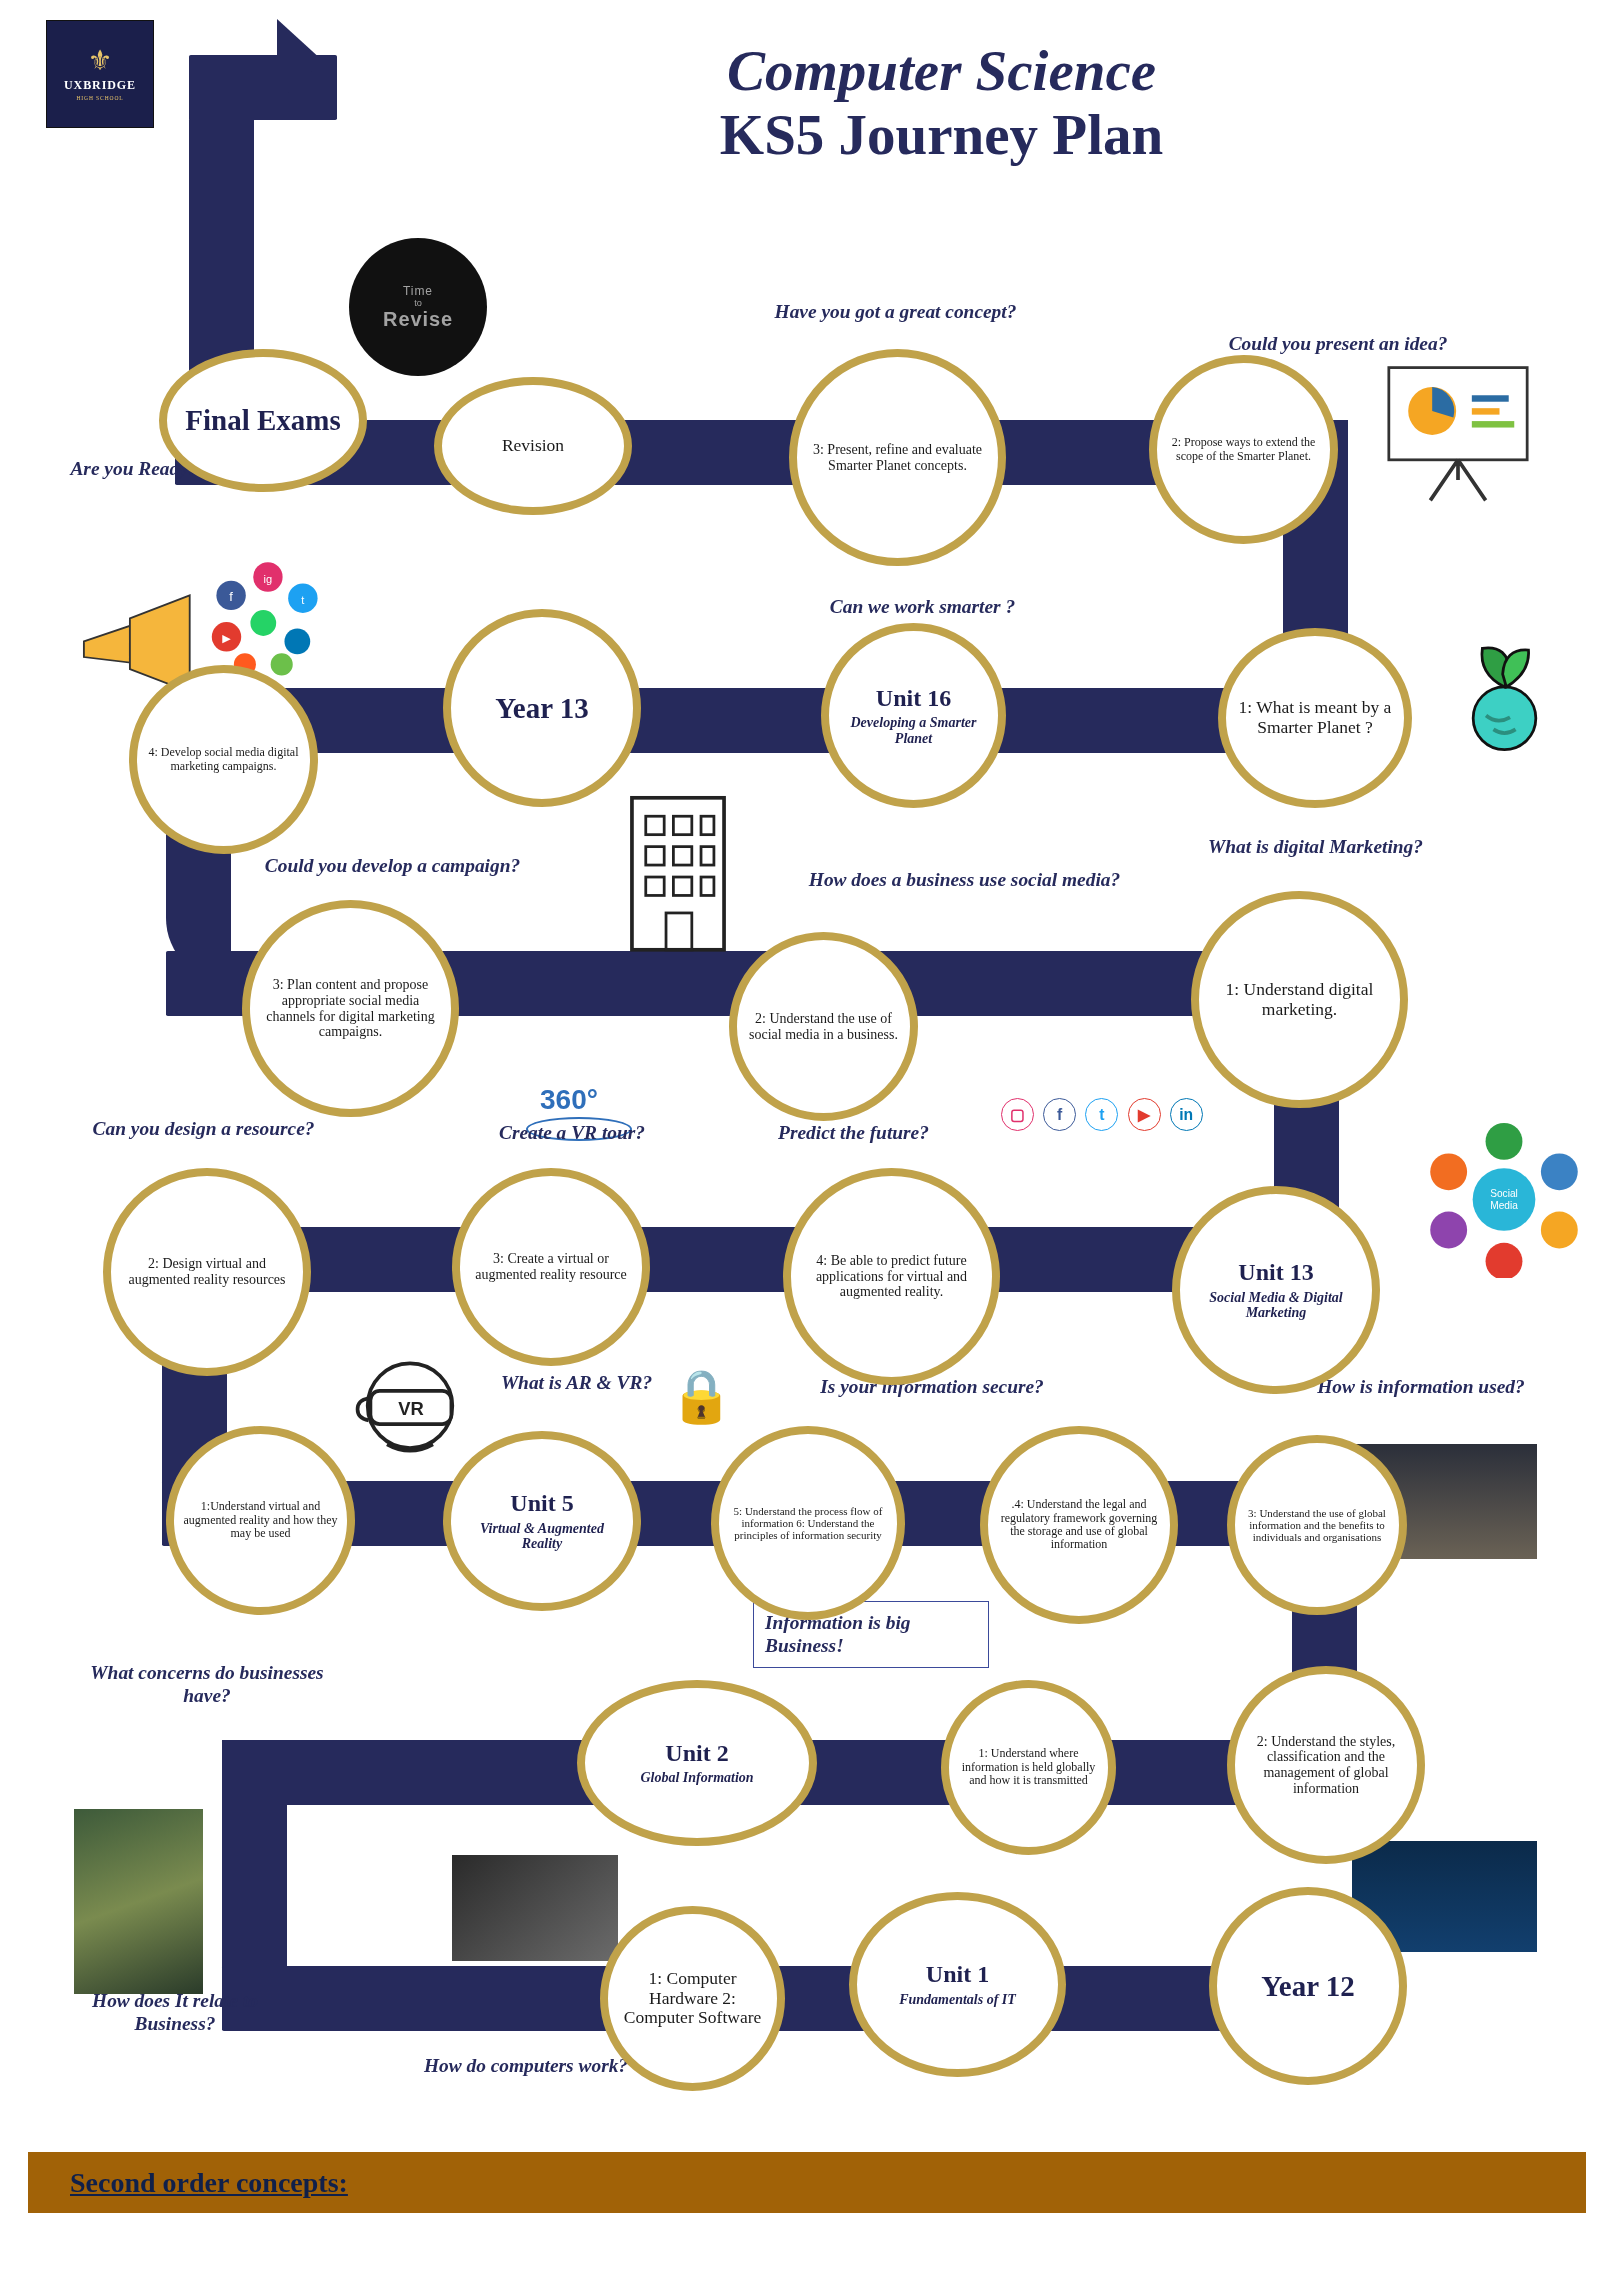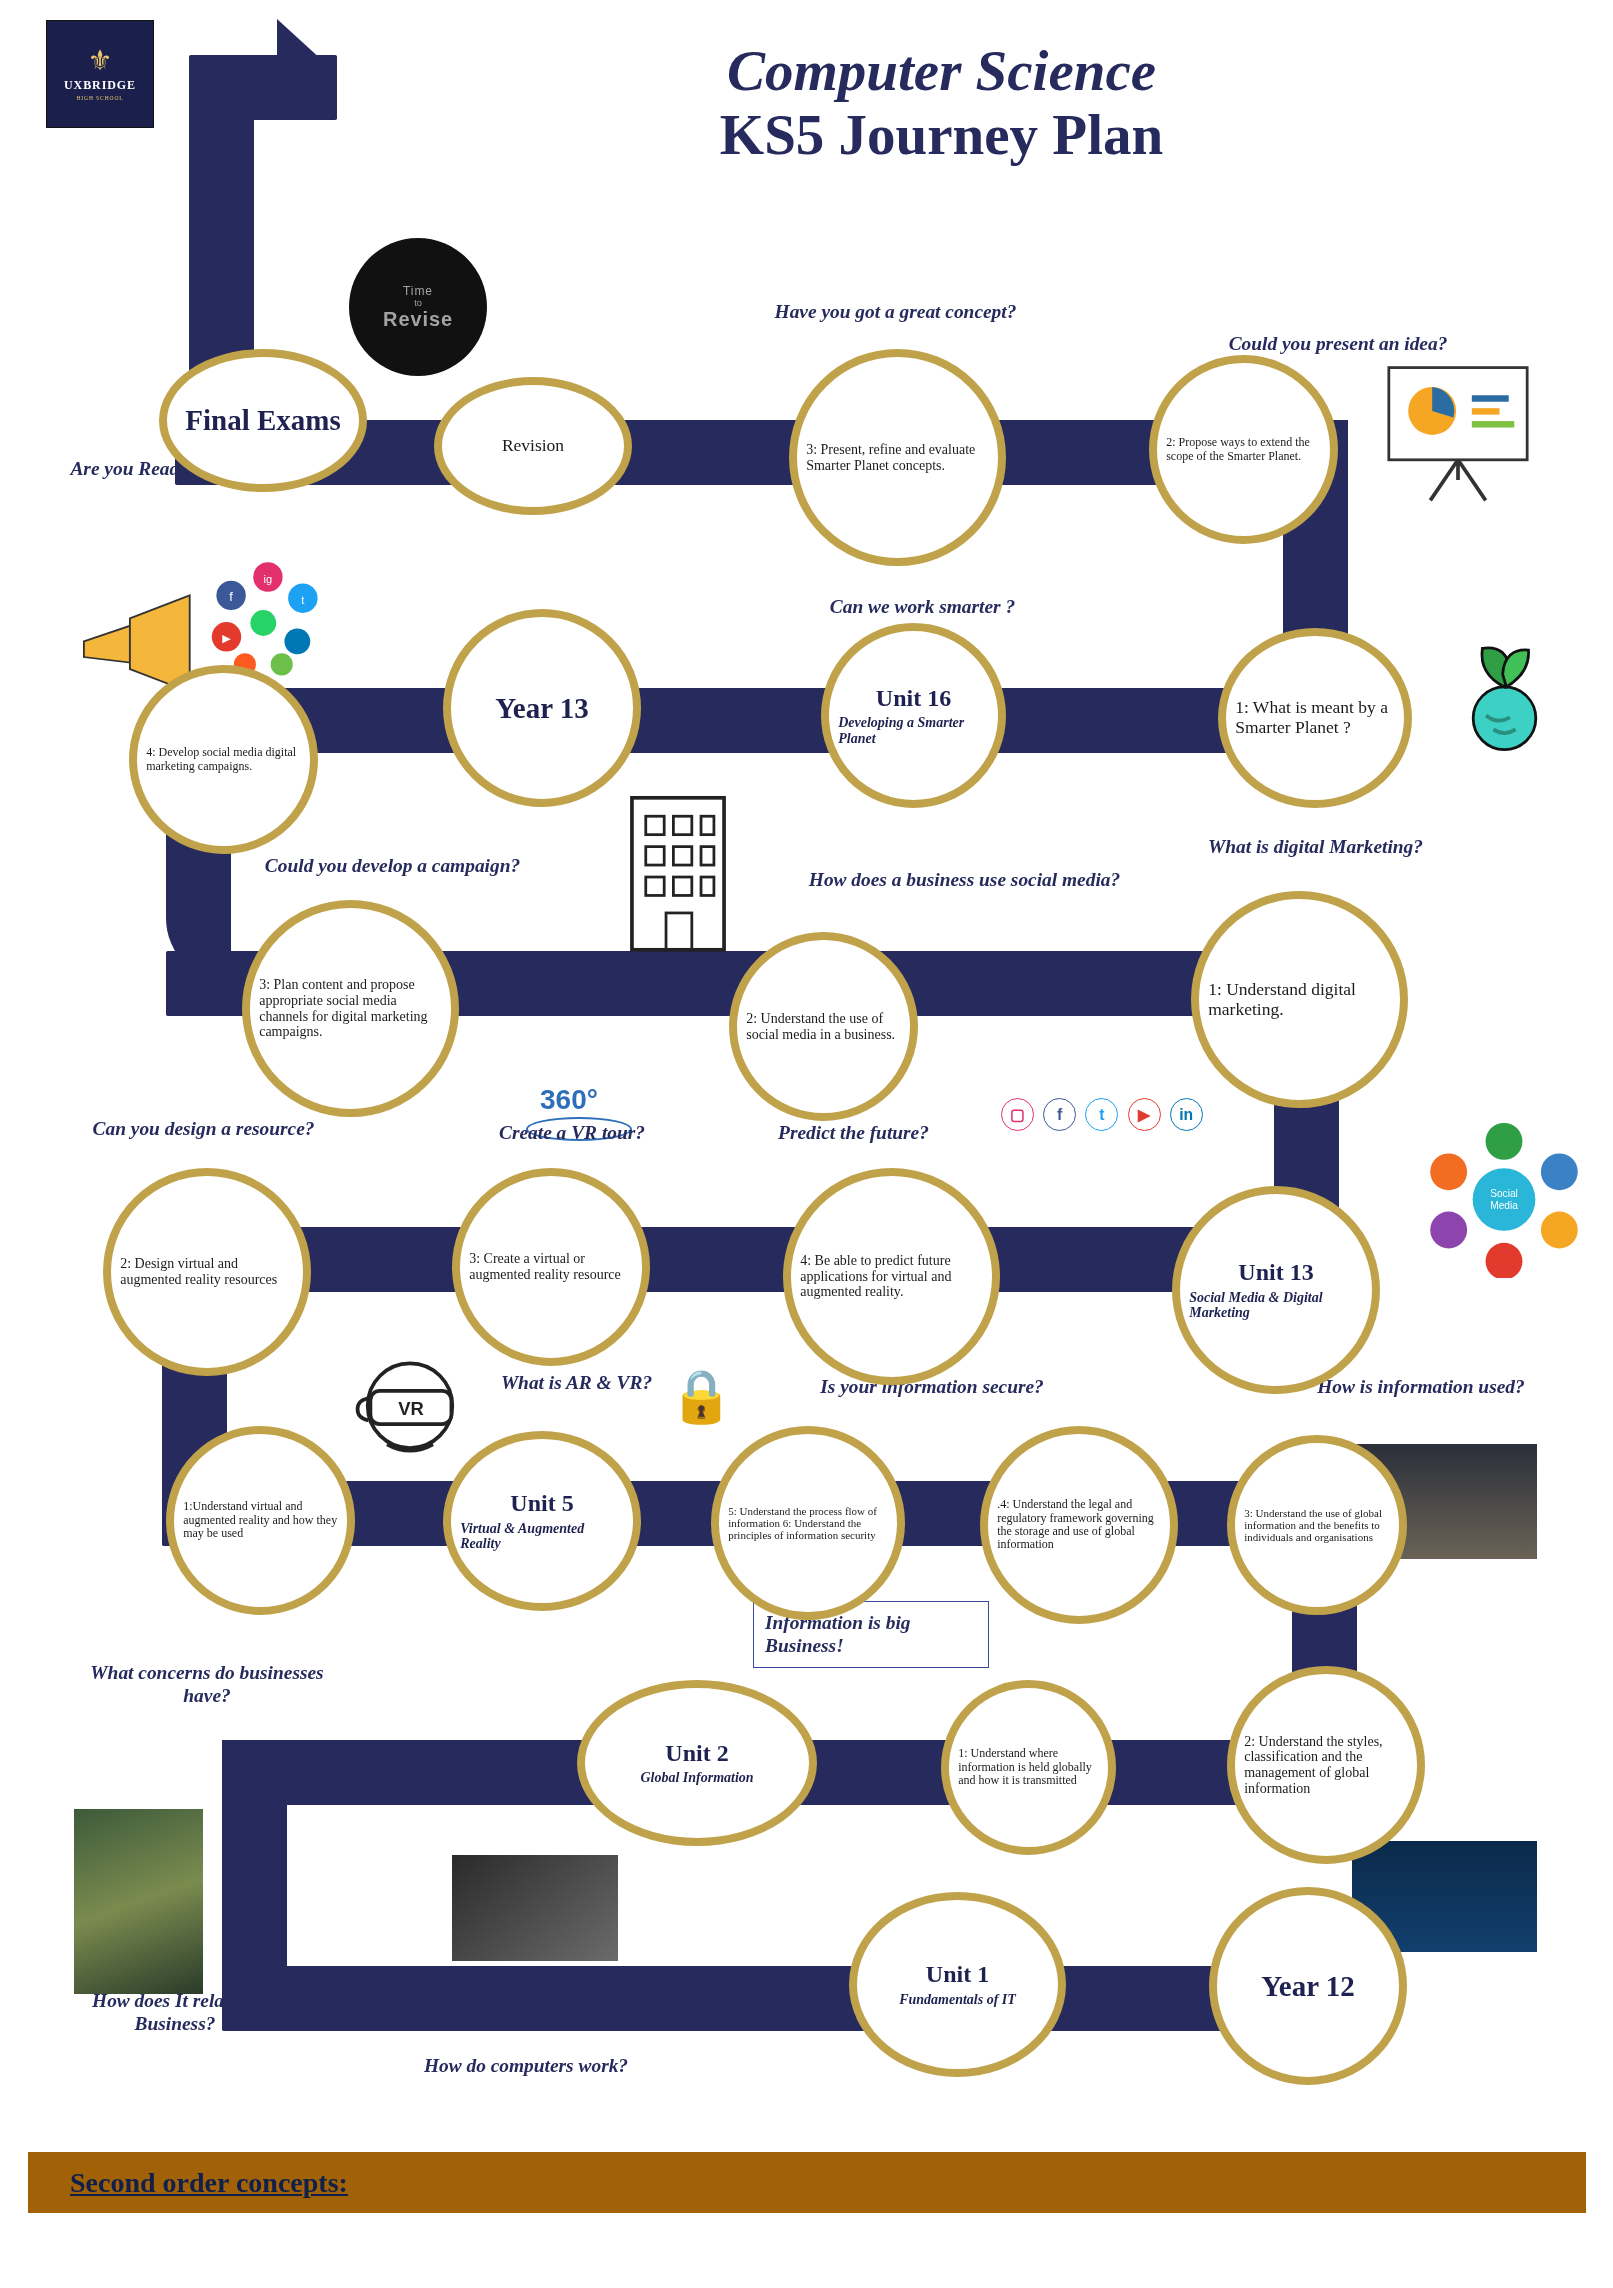--- a/index.html
+++ b/index.html
@@ -9,21 +9,21 @@
 
   
   .ribbon{position:absolute;background:#262a5c;}
   .ribbon.h{height:65px;border-radius:1.8px;}
   .ribbon.v{width:65px;}
 
   
   .node{position:absolute;border-radius:50%;background:#ffffff;
         border:8.3px solid #c0a24a;box-sizing:border-box;
         display:flex;align-items:center;justify-content:center;
-        padding:9.2px;line-height:1.12;
+        text-align:center;padding:9.2px;line-height:1.12;
         font-family:"Liberation Serif", serif;color:#1b1b1b;}
   .node span{display:block;}
   .node.small{font-size:14px;}
   .node.xsmall{font-size:12px;}
   .node.big{font-size:29px;font-weight:bold;color:#1f2150;}
   .node.unit{font-size:24px;font-weight:bold;color:#1f2150;}
   .node.unit .sub{font-size:14px;font-style:italic;font-weight:bold;display:block;margin-top:3.7px;}
   .node.mid{font-size:17.5px;}
 
   
@@ -308,20 +308,23 @@
     <span>Unit 2</span>
     <span class="sub">Global Information</span>
   </div>
   <div class="node" style="left:941px;top:1680px;width:175px;height:175px;font-size:12px;">
     <span>1: Understand where information is held globally and how it is transmitted</span>
   </div>
   <div class="node small" style="left:1227px;top:1666px;width:198px;height:198px;">
     <span>2: Understand the styles, classification and the management of global information</span>
   </div>
 
+  <div class="node mid" style="left:600px;top:1906px;width:185px;height:185px;">
+    <span>1: Computer Hardware 2: Computer Software</span>
+  </div>
   <div class="node unit" style="left:849px;top:1892px;width:217px;height:185px;flex-direction:column;">
     <span>Unit 1</span>
     <span class="sub">Fundamentals of IT</span>
   </div>
   <div class="node big" style="left:1209px;top:1887px;width:198px;height:198px;">
     <span>Year 12</span>
   </div>
 
   <div class="bottombar">
     <div class="txt">Second order concepts:</div>

